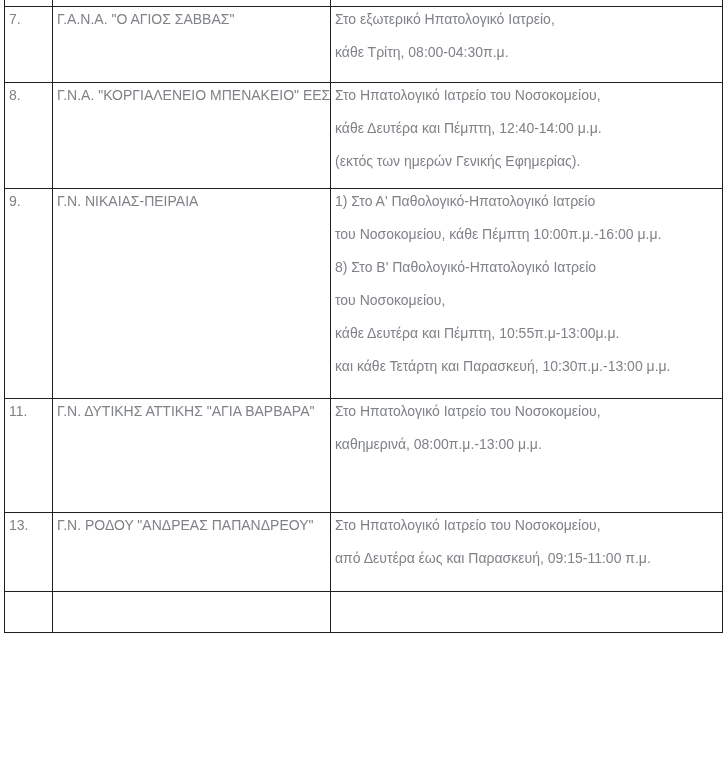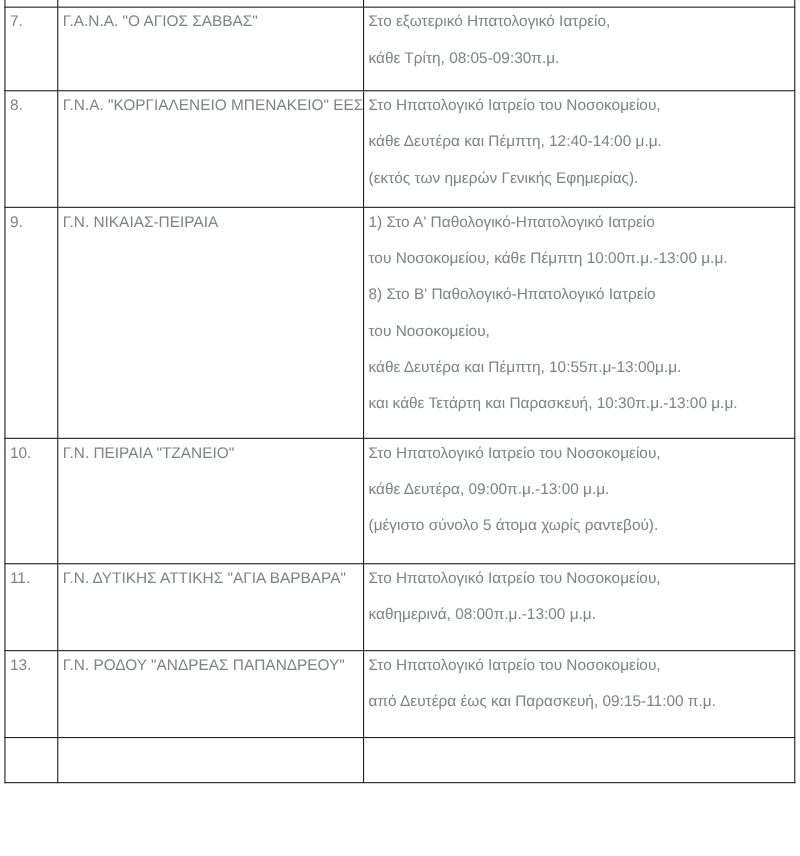--- a/index.html
+++ b/index.html
@@ -77,21 +77,21 @@
     <tbody id="rows-body">
     <tr>
       <td class="col-num">
             <p>7.</p>
           </td>
       <td class="col-hospital">
             <p>Γ.Α.Ν.Α. "Ο ΑΓΙΟΣ ΣΑΒΒΑΣ"</p>
           </td>
       <td class="col-schedule">
             <p>Στο εξωτερικό Ηπατολογικό Ιατρείο,</p>
-            <p>κάθε Τρίτη, 08:05-09:30π.μ.</p>
+            <p>κάθε Τρίτη, 08:00-04:30π.μ.</p>
           </td>
     </tr>
 
     <tr>
       <td class="col-num">
             <p>8.</p>
           </td>
       <td class="col-hospital">
             <p>Γ.Ν.Α. "ΚΟΡΓΙΑΛΕΝΕΙΟ ΜΠΕΝΑΚΕΙΟ" ΕΕΣ</p>
           </td>
@@ -104,41 +104,28 @@
 
     <tr>
       <td class="col-num">
             <p>9.</p>
           </td>
       <td class="col-hospital">
             <p>Γ.Ν. ΝΙΚΑΙΑΣ-ΠΕΙΡΑΙΑ</p>
           </td>
       <td class="col-schedule">
             <p>1) Στο Α' Παθολογικό-Ηπατολογικό Ιατρείο</p>
-            <p>του Νοσοκομείου, κάθε Πέμπτη 10:00π.μ.-13:00 μ.μ.</p>
+            <p>του Νοσοκομείου, κάθε Πέμπτη 10:00π.μ.-16:00 μ.μ.</p>
             <p>8) Στο Β' Παθολογικό-Ηπατολογικό Ιατρείο</p>
             <p>του Νοσοκομείου,</p>
             <p>κάθε Δευτέρα και Πέμπτη, 10:55π.μ-13:00μ.μ.</p>
             <p>και κάθε Τετάρτη και Παρασκευή, 10:30π.μ.-13:00 μ.μ.</p>
           </td>
     </tr>
 
-    <tr>
-      <td class="col-num">
-            <p>10.</p>
-          </td>
-      <td class="col-hospital">
-            <p>Γ.Ν. ΠΕΙΡΑΙΑ "ΤΖΑΝΕΙΟ"</p>
-          </td>
-      <td class="col-schedule">
-            <p>Στο Ηπατολογικό Ιατρείο του Νοσοκομείου,</p>
-            <p>κάθε Δευτέρα, 09:00π.μ.-13:00 μ.μ.</p>
-            <p>(μέγιστο σύνολο 5 άτομα χωρίς ραντεβού).</p>
-          </td>
-    </tr>
 
     <tr>
       <td class="col-num">
             <p>11.</p>
           </td>
       <td class="col-hospital">
             <p>Γ.Ν. ΔΥΤΙΚΗΣ ΑΤΤΙΚΗΣ "ΑΓΙΑ ΒΑΡΒΑΡΑ"</p>
           </td>
       <td class="col-schedule">
             <p>Στο Ηπατολογικό Ιατρείο του Νοσοκομείου,</p>

